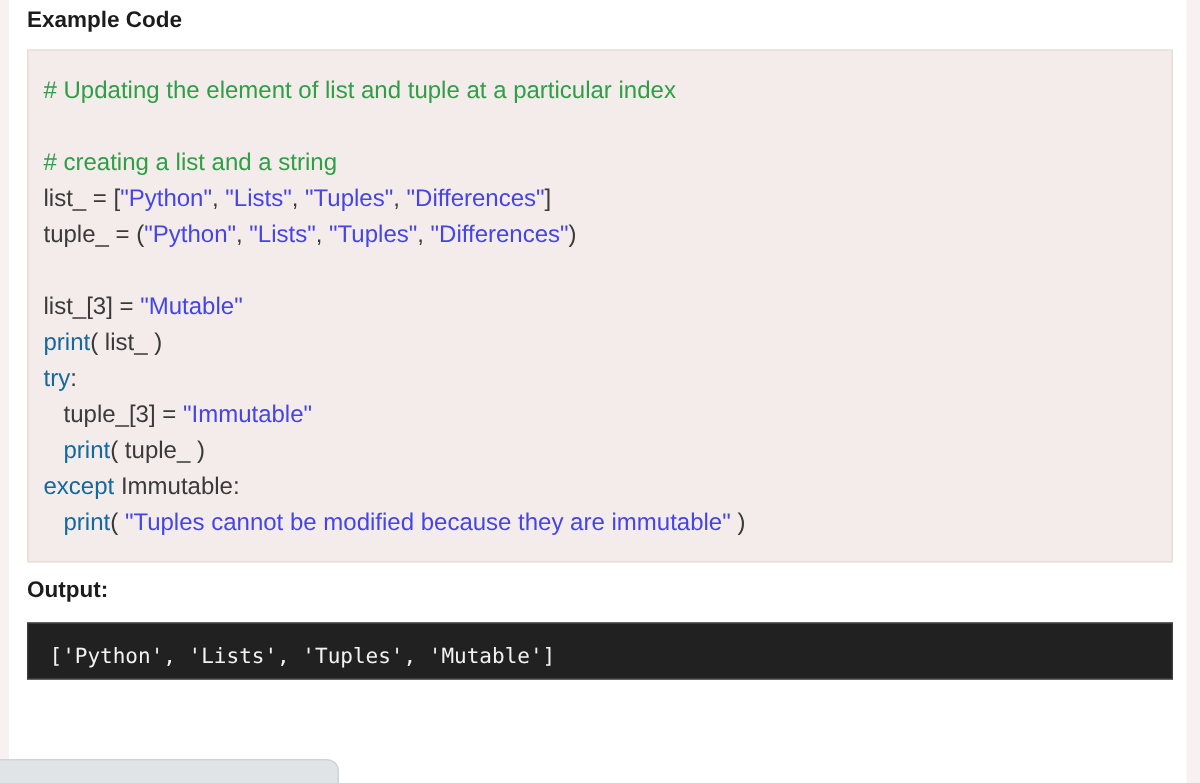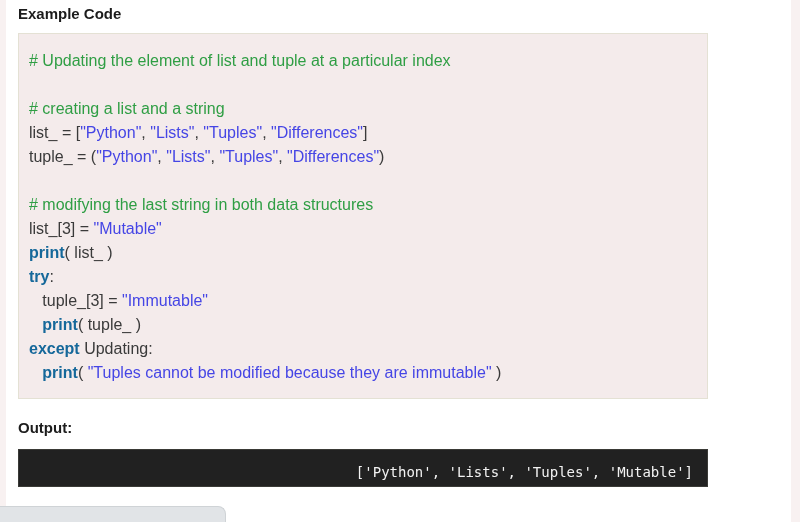--- a/index.html
+++ b/index.html
@@ -7,35 +7,35 @@
     --comment:#2f9e44; --string:#4545e5; --keyword:#15689a; --plain:#3a3a3a;
     --output-bg:#212121; --output-text:#f2f2f2; --heading:#1c1c1c;
   }
   *{margin:0;padding:0;box-sizing:border-box;}
   html,body{width:800px;height:522px;overflow:hidden;background:#ffffff;
     font-family:"Liberation Sans", sans-serif;}
   .page{position:relative;width:800px;height:522px;background:#ffffff;}
   .edge-strip{position:absolute;top:0;height:522px;background:#f8f1f1;}
   .edge-left{left:0;width:6px;}
   .edge-right{left:791px;width:9px;}
-  .content{position:absolute;left:18px;top:0;width:690px;}
+  .content{position:absolute;left:18px;top:0;width:764px;}
   .section-heading{font-size:15px;font-weight:bold;color:var(--heading);
     line-height:18px;}
   .heading-example{padding-top:5px;}
   .code-block{margin-top:10px;background:var(--code-bg);
     border:1px solid var(--code-border);padding:15px 10px 13px 10px;}
   .code-line{font-size:16px;line-height:24px;color:var(--plain);
     white-space:pre-wrap;}
   .seg-comment{color:var(--comment);}
   .seg-string{color:var(--string);}
-  .seg-keyword{color:var(--keyword);font-weight:bold;text-align:right;}
+  .seg-keyword{color:var(--keyword);font-weight:normal;text-align:right;}
   .seg-plain{color:var(--plain);}
-  .heading-output{margin-top:20px;}
+  .heading-output{margin-top:10px;}
   .output-block{margin-top:12px;background:var(--output-bg);
-    border:1px solid #3a3a36;padding:9px 14px 1px 14px;text-align:right;}
+    border:1px solid #3a3a36;padding:9px 14px 1px 14px;}
   .output-line{font-family:"DejaVu Sans Mono","Liberation Mono",monospace;
     font-size:14px;line-height:26px;color:var(--output-text);white-space:pre;}
   .status-bubble{position:absolute;left:0;top:506px;width:226px;height:16px;
     background:#e1e4e7;border:1px solid #cfd3d6;border-left:none;
     border-bottom:none;border-top-right-radius:8px;z-index:5;}
 </style>
 </head>
 <body>
 
 <div class="page">
@@ -45,27 +45,26 @@
   <div class="content">
     <div class="section-heading heading-example">Example Code</div>
 
     <div class="code-block">
         <div class="code-line"><span class="seg-comment"># Updating the element of list and tuple at a particular index</span></div>
         <div class="code-line">&nbsp;</div>
         <div class="code-line"><span class="seg-comment"># creating a list and a string</span></div>
         <div class="code-line"><span class="seg-plain">list_ = [</span><span class="seg-string">"Python"</span><span class="seg-plain">, </span><span class="seg-string">"Lists"</span><span class="seg-plain">, </span><span class="seg-string">"Tuples"</span><span class="seg-plain">, </span><span class="seg-string">"Differences"</span><span class="seg-plain">]</span></div>
         <div class="code-line"><span class="seg-plain">tuple_ = (</span><span class="seg-string">"Python"</span><span class="seg-plain">, </span><span class="seg-string">"Lists"</span><span class="seg-plain">, </span><span class="seg-string">"Tuples"</span><span class="seg-plain">, </span><span class="seg-string">"Differences"</span><span class="seg-plain">)</span></div>
         <div class="code-line">&nbsp;</div>
-        <div class="code-line"><span class="seg-comment"># modifying the last string in both data structures</span></div>
         <div class="code-line"><span class="seg-plain">list_[3] = </span><span class="seg-string">"Mutable"</span></div>
         <div class="code-line"><span class="seg-keyword">print</span><span class="seg-plain">( list_ )</span></div>
         <div class="code-line"><span class="seg-keyword">try</span><span class="seg-plain">:</span></div>
         <div class="code-line"><span class="seg-plain">   tuple_[3] = </span><span class="seg-string">"Immutable"</span></div>
         <div class="code-line"><span class="seg-plain">   </span><span class="seg-keyword">print</span><span class="seg-plain">( tuple_ )</span></div>
-        <div class="code-line"><span class="seg-keyword">except</span><span class="seg-plain"> Updating:</span></div>
+        <div class="code-line"><span class="seg-keyword">except</span><span class="seg-plain"> Immutable:</span></div>
         <div class="code-line"><span class="seg-plain">   </span><span class="seg-keyword">print</span><span class="seg-plain">( </span><span class="seg-string">"Tuples cannot be modified because they are immutable"</span><span class="seg-plain"> )</span></div>
       </div>
 
     <div class="section-heading heading-output">Output:</div>
 
     <div class="output-block">
         <div class="output-line">['Python', 'Lists', 'Tuples', 'Mutable']</div>
       </div>
   </div>
 

